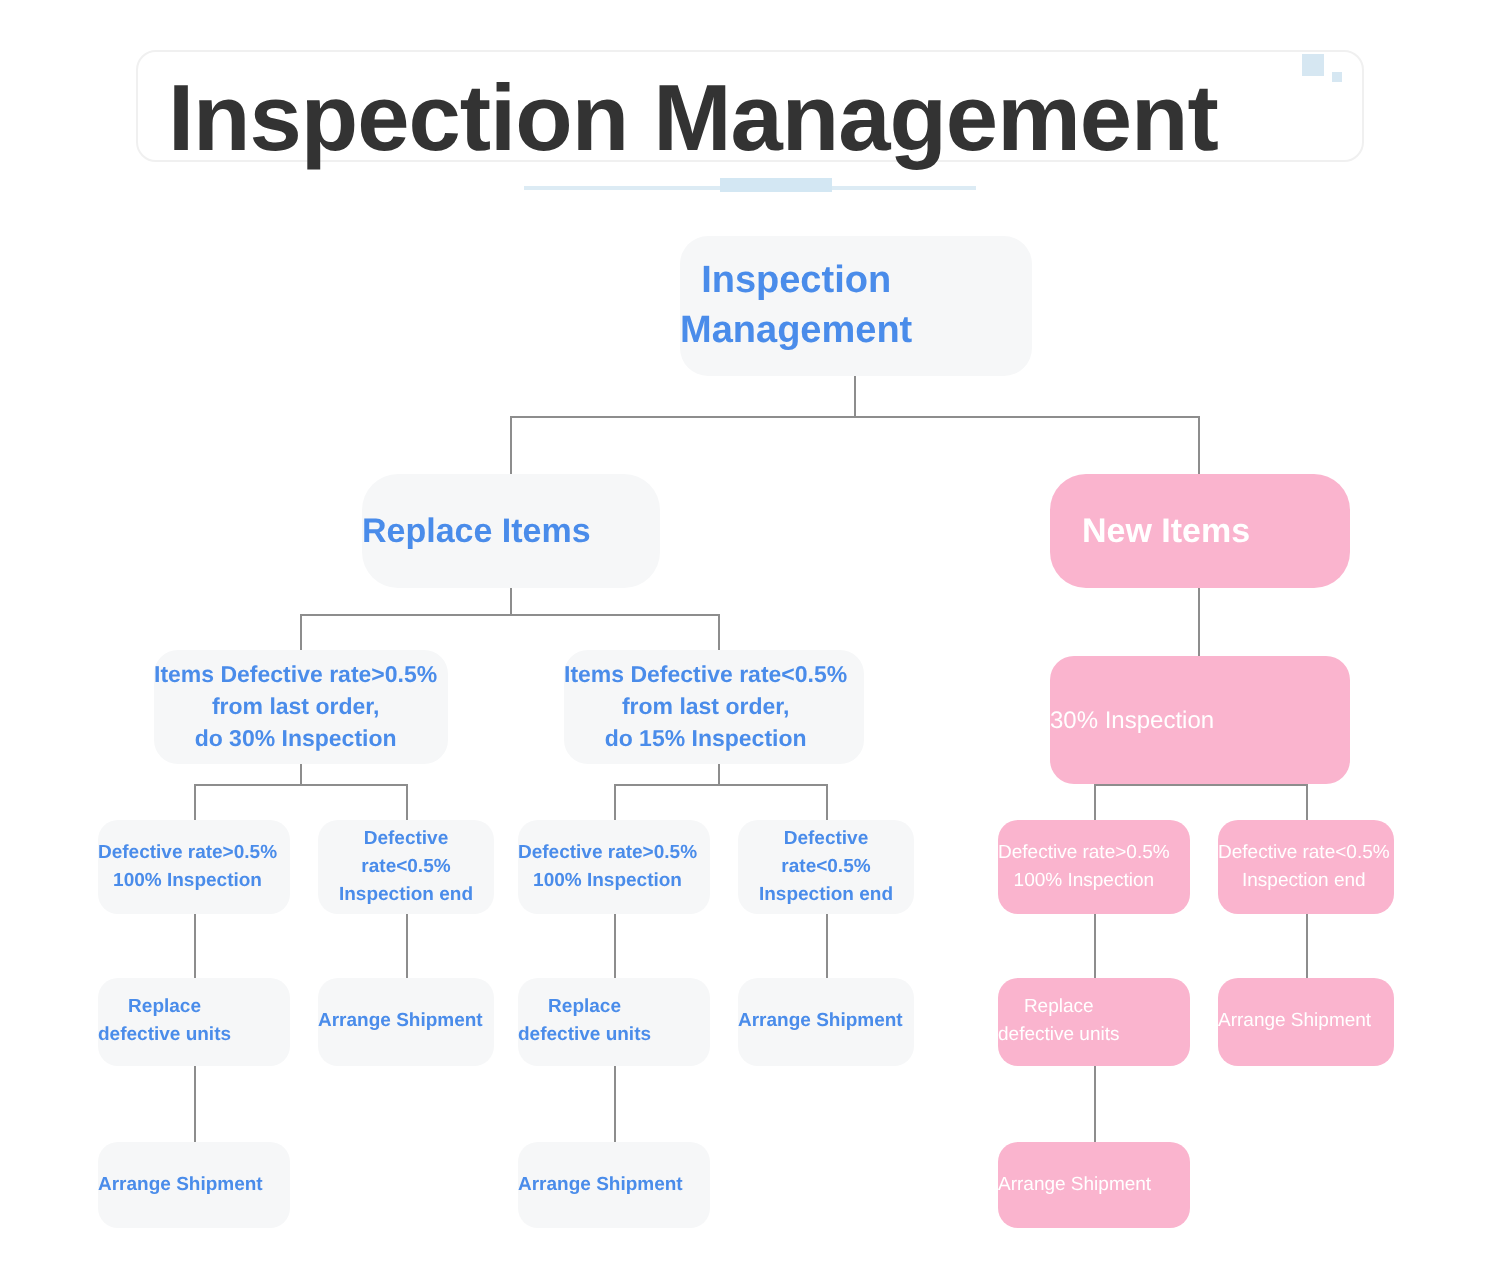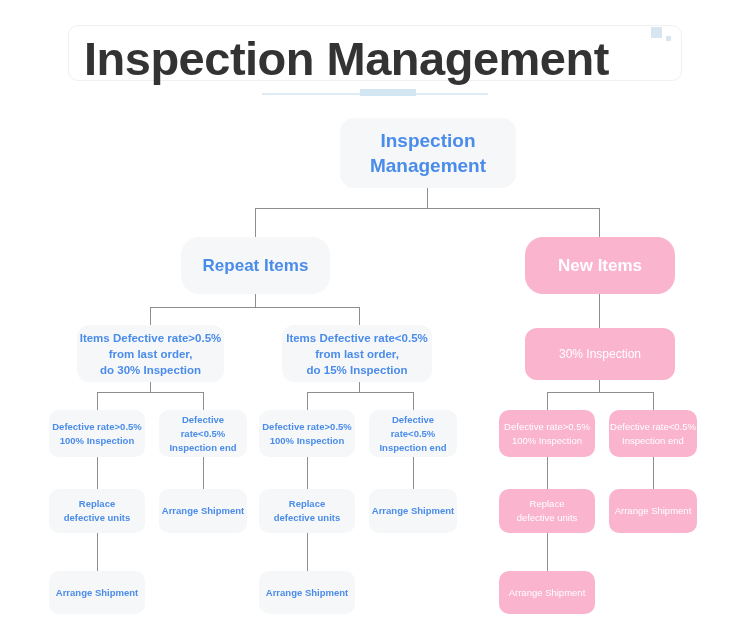--- a/index.html
+++ b/index.html
@@ -80,21 +80,20 @@
   }
   .ln.v { width: 1px; }
   .ln.h { height: 1px; }
 
   
   .node {
     position: absolute;
     box-sizing: border-box;
     display: flex;
     align-items: center;
-    justify-content: center;
     text-align: center;
     border-radius: 11px;
   }
   .node .label {
     display: block;
     white-space: pre-line;
   }
 
   .node.gray  { background: #f6f7f8; color: #4a8cea; font-weight: bold; }
   .node.pink  { background: #fab4ce; color: #ffffff; }
@@ -103,30 +102,30 @@
     left: 340px; top: 118px; width: 176px; height: 70px;
     border-radius: 14px;
     font-size: 19px; font-weight: bold; line-height: 25px;
   }
   .node.branch {
     top: 237px; width: 149px; height: 57px;
     border-radius: 18px;
     font-size: 17px; font-weight: bold;
   }
   .node.branch.l { left: 181px; }
-  .node.branch.r { left: 525px; width: 150px; }
+  .node.branch.r { left: 525px; width: 150px; padding-left: 16px; }
 
   .node.lvl3 {
     top: 325px; height: 57px;
     border-radius: 12px;
     font-size: 11.5px; line-height: 16px;
   }
   .node.lvl3.a { left: 77px;  width: 147px; }
   .node.lvl3.b { left: 282px; width: 150px; }
-  .node.lvl3.c { left: 525px; width: 150px; height: 52px; top: 328px; font-size: 12px; }
+  .node.lvl3.c { left: 525px; width: 150px; height: 64px; top: 328px; font-size: 12px; }
 
   .node.lvl4 {
     top: 410px; height: 47px;
     border-radius: 10px;
     font-size: 9.5px; line-height: 14px;
   }
   .node.lvl4.a { left: 49px;  width: 96px; }
   .node.lvl4.b { left: 159px; width: 88px; }
   .node.lvl4.c { left: 259px; width: 96px; }
   .node.lvl4.d { left: 369px; width: 88px; }
@@ -201,21 +200,21 @@
 <div class="ln v" style="left:97px; top:533px; height:38px;"></div>
 <div class="ln v" style="left:307px; top:533px; height:38px;"></div>
 <div class="ln v" style="left:547px; top:533px; height:38px;"></div>
 
 <div class="node root gray">
   <span class="label">Inspection
 Management</span>
 </div>
 
 <div class="node branch l gray">
-  <span class="label">Repeat Items</span>
+  <span class="label">Replace Items</span>
 </div>
 <div class="node branch r pink">
   <span class="label">New Items</span>
 </div>
 
 <div class="node lvl3 a gray">
   <span class="label">Items Defective rate&gt;0.5%
 from last order,
 do 30% Inspection</span>
 </div>

